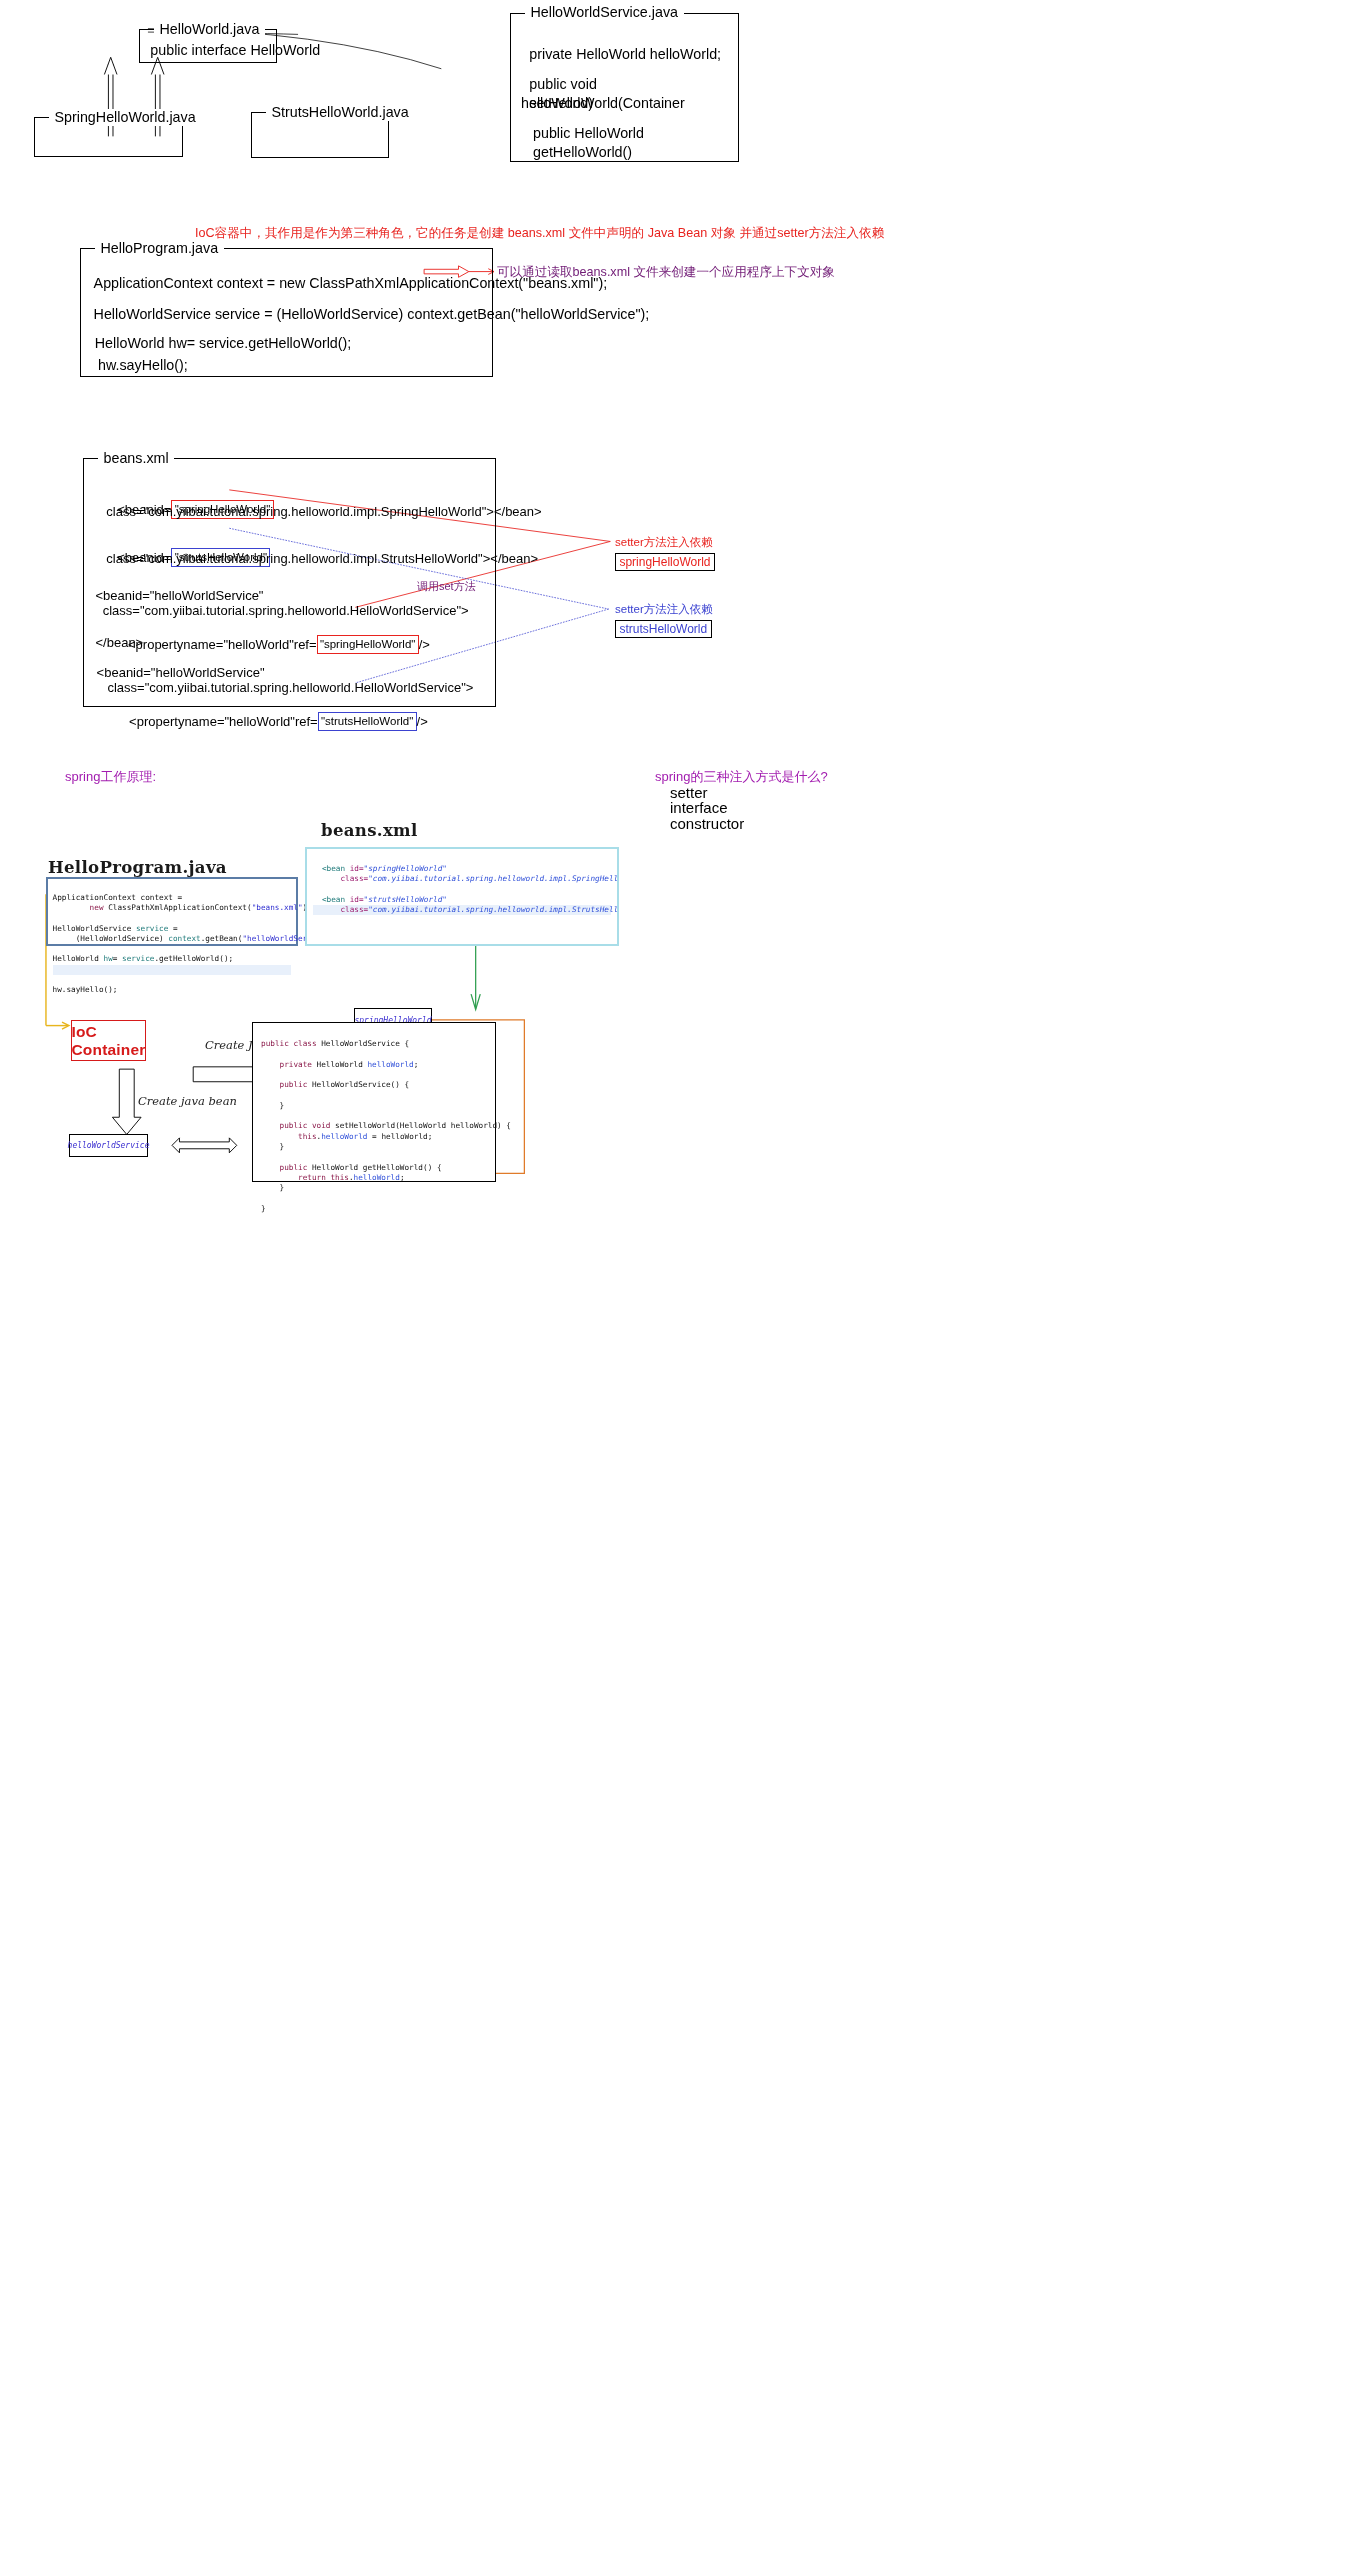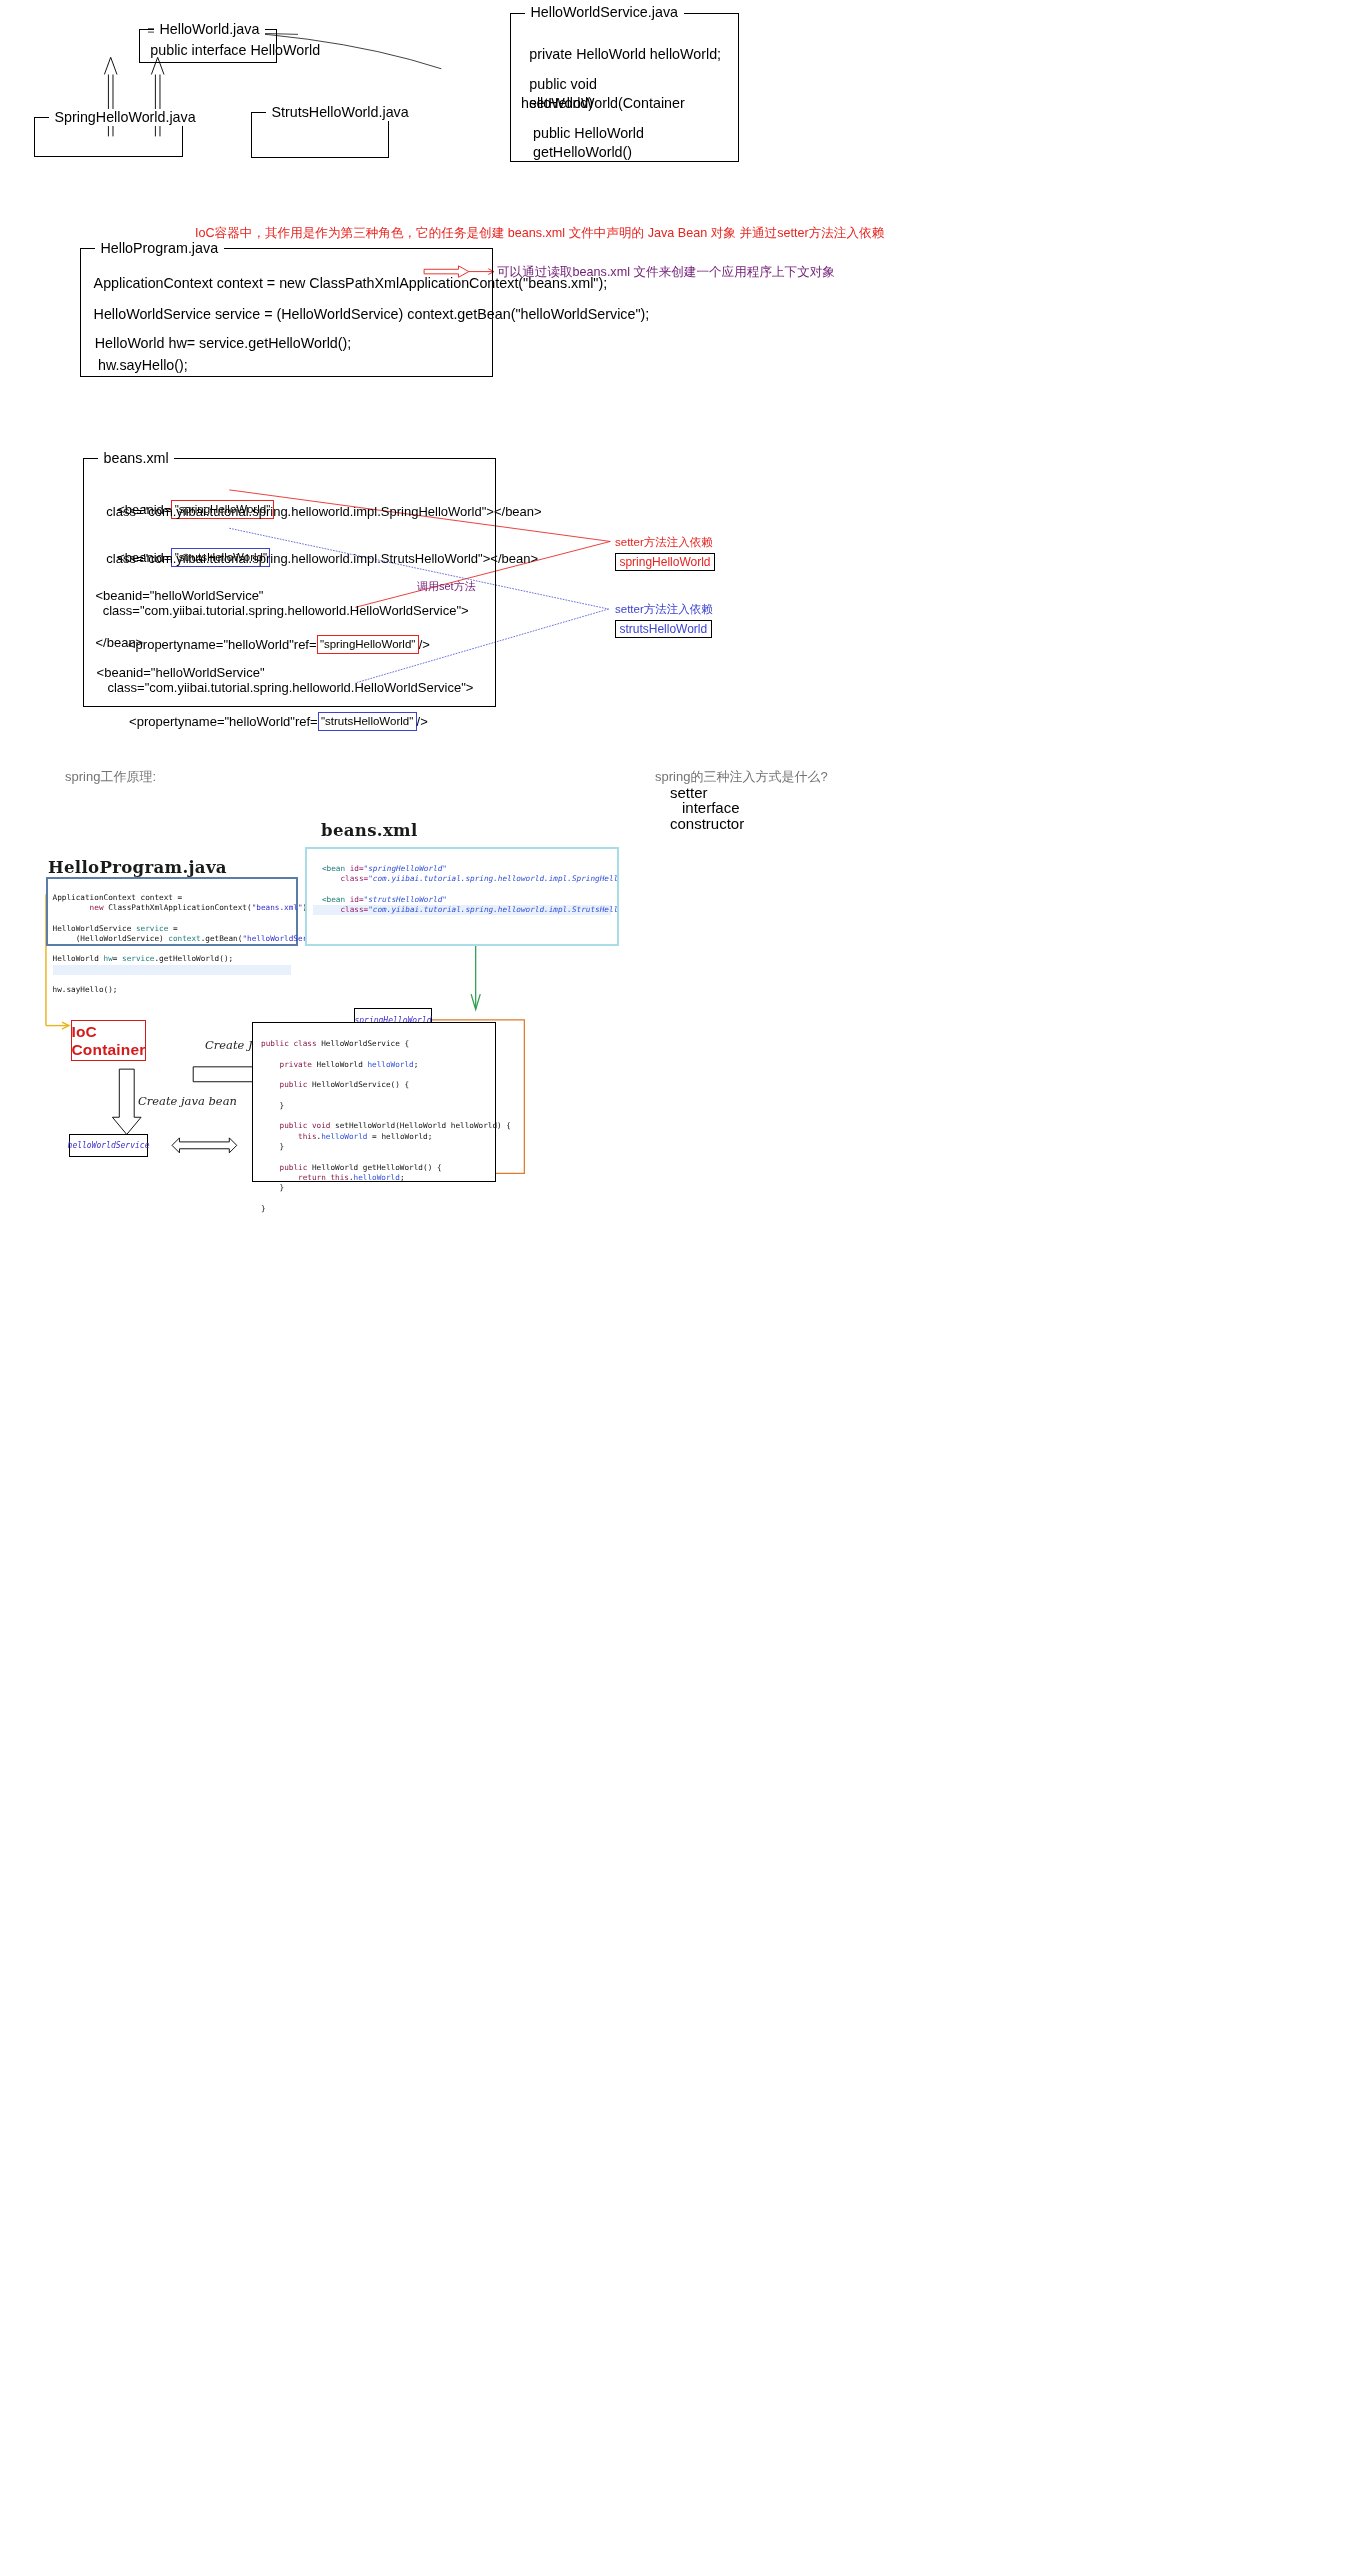--- a/index.html
+++ b/index.html
@@ -69,21 +69,21 @@
   .beanchip{
     position:absolute;border:1.1px solid #000;background:#fff;
     display:flex;align-items:center;justify-content:center;
     font-family:"DejaVu Sans Mono","Liberation Mono",monospace;
     font-size:8px;font-style:italic;color:#3b2fd0;
   }
   .handw{
     font-family:"DejaVu Serif", serif;
     font-size:11.5px;color:#222;font-style:italic;white-space:nowrap;
   }
-  .cn{font-size:13px;line-height:17px;white-space:nowrap;color:#737373;}
+  .cn{font-size:13px;line-height:17px;white-space:nowrap;color:#a21caf;}
   .cn-sm{font-size:15px;line-height:16px;white-space:nowrap;color:#000;}
 </style>
 </head>
 <body>
 
 <div class="canvas">
 
   <svg class="lay" viewBox="0 0 2368 4496">
     <defs>
       <marker id="hollowUp" markerWidth="14" markerHeight="14" refX="7" refY="12" orient="auto">
@@ -222,21 +222,21 @@
 
   <div class="abs bluelabel" style="left:615px;top:602px;">setter方法注入依赖</div>
   <div class="abs" style="left:615px;top:620px;">
     <span class="chip-blue">strutsHelloWorld</span>
   </div>
 
   <div class="abs cn" style="left:65px;top:768px;">spring工作原理:</div>
 
   <div class="abs cn" style="left:655px;top:768px;">spring的三种注入方式是什么?</div>
   <div class="abs cn-sm" style="left:670px;top:785px;">setter</div>
-  <div class="abs cn-sm" style="left:670px;top:800px;margin-left:12px;">interface</div>
+  <div class="abs cn-sm" style="left:670px;top:800px;">interface</div>
   <div class="abs cn-sm" style="left:670px;top:816px;">constructor</div>
 
   <div class="abs hdr-script" style="left:48px;top:857px;">HelloProgram.java</div>
   <div class="codebox-blue abs" style="left:46px;top:877px;width:252px;height:69px;">
     <div class="code" style="padding:3.4px 4.6px;">
 <span class="k-black">ApplicationContext </span><span class="k-black">context</span><span class="k-black"> =</span>
 <span class="k-darkred">        new </span><span class="k-black">ClassPathXmlApplicationContext(</span><span class="k-str">"beans.xml"</span><span class="k-black">);</span>
 
 <span class="k-black">HelloWorldService </span><span class="k-teal">service</span><span class="k-black"> =</span>
 <span class="k-black">     (HelloWorldService) </span><span class="k-teal">context</span><span class="k-black">.getBean(</span><span class="k-str">"helloWorldService"</span><span class="k-black">);</span>

